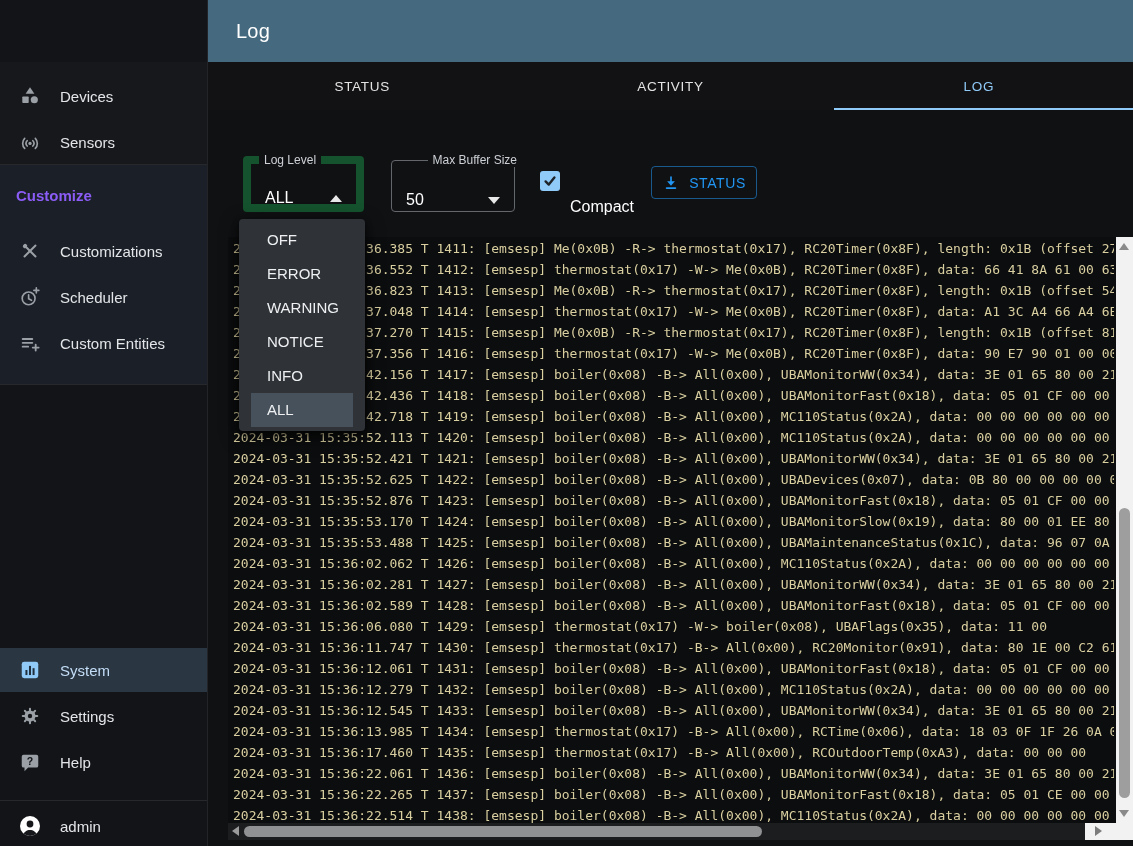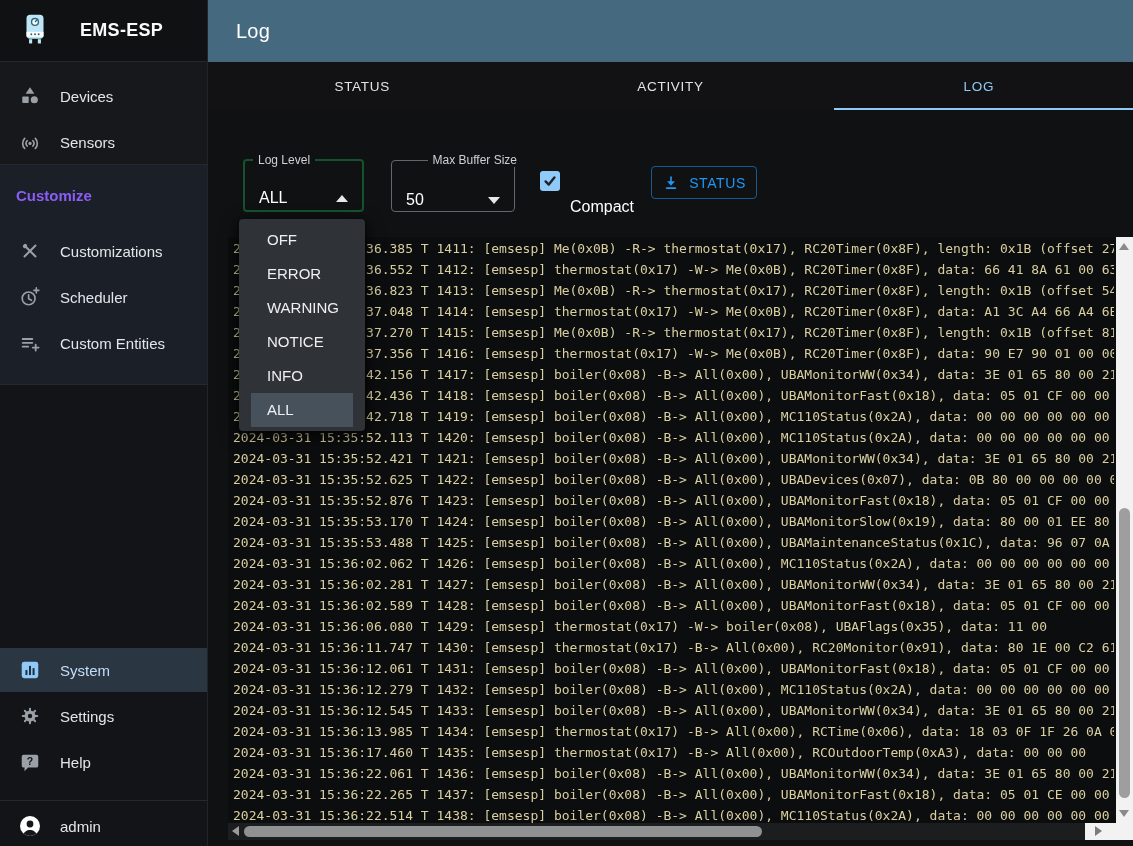--- a/index.html
+++ b/index.html
@@ -28,21 +28,21 @@
   .appbar-title { margin-left:28px; color:#ffffff; font-size:20px; font-weight:500; letter-spacing:.2px; }
   .tabs { position:absolute; left:0; top:62px; width:100%; height:48px; display:flex; background:#121214; }
   .tab { flex:1; display:flex; align-items:center; justify-content:center; position:relative;
          color:#e3e3e3; font-size:13.5px; font-weight:500; letter-spacing:.7px; cursor:pointer; }
   .tab.active { color:#90caf9; }
   .tab.active .indicator { position:absolute; left:9px; right:0; bottom:0; height:2px; background:#90caf9; }
 
   
   fieldset.sel { position:absolute; border:1px solid #63666b; border-radius:4px; background:transparent; cursor:pointer; }
   fieldset.sel legend { margin-left:8px; padding:0 5px; font-size:12px; color:#cdd1d6; }
-  fieldset.sel.focused { border:2px solid #14532d; }
+  fieldset.sel.focused { border:8px solid #14532d; }
   fieldset.sel .val { position:absolute; left:14px; top:24px; font-size:16px; color:#ffffff; }
   .caret-up { position:absolute; right:14px; top:30px; width:0; height:0;
               border-left:6px solid transparent; border-right:6px solid transparent; border-bottom:7px solid #e8e8e8; }
   .caret-down { position:absolute; right:14px; top:30px; width:0; height:0;
               border-left:6px solid transparent; border-right:6px solid transparent; border-top:7px solid #e8e8e8; }
   .checkbox { position:absolute; left:332px; top:171px; width:20px; height:20px; border-radius:3px; background:#90caf9;
               display:flex; align-items:center; justify-content:center; cursor:pointer; }
   .checkbox-label { position:absolute; left:362px; top:172px; color:#ffffff; font-size:16px;margin-top:26px; }
   .export-btn { position:absolute; left:443px; top:166px; width:106px; height:33px; border:1px solid rgba(33,150,243,.55);
                 border-radius:4px; display:flex; align-items:center; justify-content:center; gap:9px; cursor:pointer; background:transparent; }
@@ -73,34 +73,20 @@
   .hcap { position:absolute; right:0; top:0; width:48px; height:17px; background:#f2f2f2; }
   .tri-right { position:absolute; left:10px; top:3px; width:0; height:0;
             border-top:5.5px solid transparent; border-bottom:5.5px solid transparent; border-left:7px solid #7c7c7c; }
 </style>
 </head>
 <body>
 
 <div class="app">
 
   <div class="sidebar">
-    <div class="logo-row">
-      <svg width="34" height="38" viewBox="0 0 24 26">
-        <rect x="6" y="1.5" width="12" height="17" rx="2.6" fill="#bfe6f7"></rect>
-        <circle cx="12" cy="6.6" r="2.4" fill="#ffffff" stroke="#2b6777" stroke-width="1"></circle>
-        <line x1="12" y1="6.6" x2="13.3" y2="5.3" stroke="#2b6777" stroke-width="1"></line>
-        <rect x="6" y="13.6" width="12" height="3.4" fill="#ffffff"></rect>
-        <circle cx="9.4" cy="15.3" r=".7" fill="#2b6777"></circle>
-          <circle cx="12" cy="15.3" r=".7" fill="#2b6777"></circle>
-          <circle cx="14.6" cy="15.3" r=".7" fill="#2b6777"></circle>
-        <rect x="7.8" y="18.8" width="2.2" height="3" fill="#bfe6f7"></rect>
-        <rect x="14" y="18.8" width="2.2" height="3" fill="#bfe6f7"></rect>
-      </svg>
-      <span class="app-title">EMS-ESP</span>
-    </div>
 
     <div class="side-top-panel"></div>
 
     <div class="side-item" style="top:74px;">
       <span class="ic">
         <svg width="22" height="22" viewBox="0 0 24 24" fill="#9aa0a6">
           <path d="M12 2.5 L16.8 9.5 H7.2 Z"></path>
           <rect x="3.6" y="12.6" width="7" height="7" rx=".8"></rect>
           <circle cx="16.7" cy="16.1" r="3.9"></circle>
         </svg>

